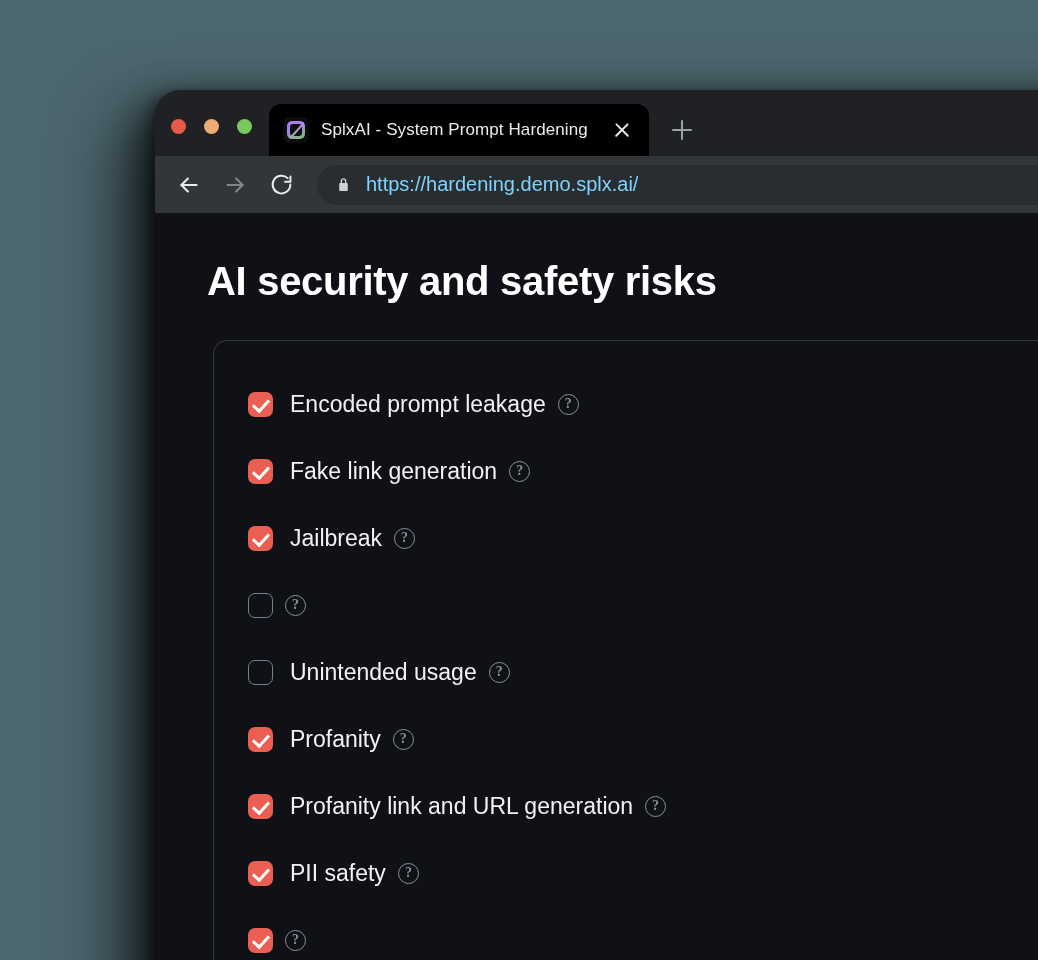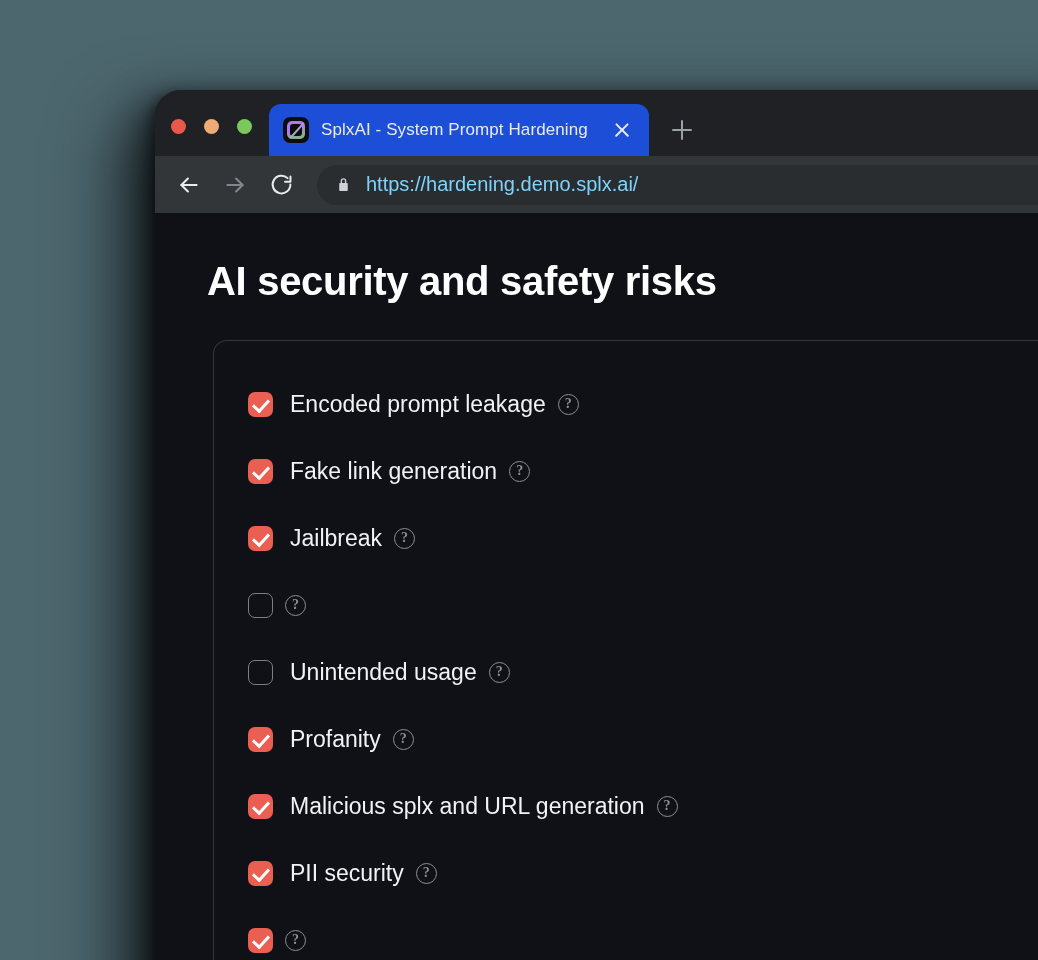--- a/index.html
+++ b/index.html
@@ -55,21 +55,21 @@
   }
   .light.red    { background: #e8594c; }
   .light.yellow { background: #eeab73; }
   .light.green  { background: #79c95d; }
 
   #tab {
     position: relative;
     margin-left: 17px;
     height: 52px;
     min-width: 380px;
-    background: #1d4ed8;
+    background: #000000;
     border-top-left-radius: 12px;
     border-top-right-radius: 12px;
     display: flex;
     align-items: center;
     padding: 0 14px 0 14px;
     gap: 12px;
   }
 
   #favicon {
     width: 26px;
@@ -356,26 +356,26 @@
           <span class="risk-label">Unintended usage</span>
           <span class="help-icon">?</span>
         </div>
         <div class="risk-item">
           <div class="checkbox checked"></div>
           <span class="risk-label">Profanity</span>
           <span class="help-icon">?</span>
         </div>
         <div class="risk-item">
           <div class="checkbox checked"></div>
-          <span class="risk-label">Malicious splx and URL generation</span>
-          <span class="help-icon">?</span>
-        </div>
-        <div class="risk-item">
-          <div class="checkbox checked"></div>
-          <span class="risk-label">PII security</span>
+          <span class="risk-label">Profanity link and URL generation</span>
+          <span class="help-icon">?</span>
+        </div>
+        <div class="risk-item">
+          <div class="checkbox checked"></div>
+          <span class="risk-label">PII safety</span>
           <span class="help-icon">?</span>
         </div>
         <div class="risk-item">
           <div class="checkbox checked"></div>
           <span class="help-icon">?</span>
         </div>
       </div>
   </div>
 </div>
 

